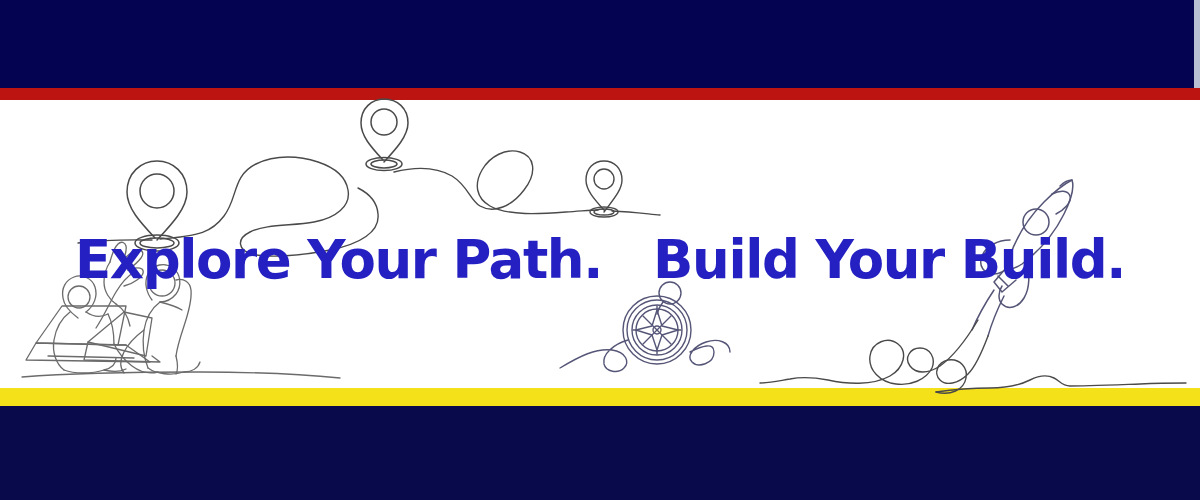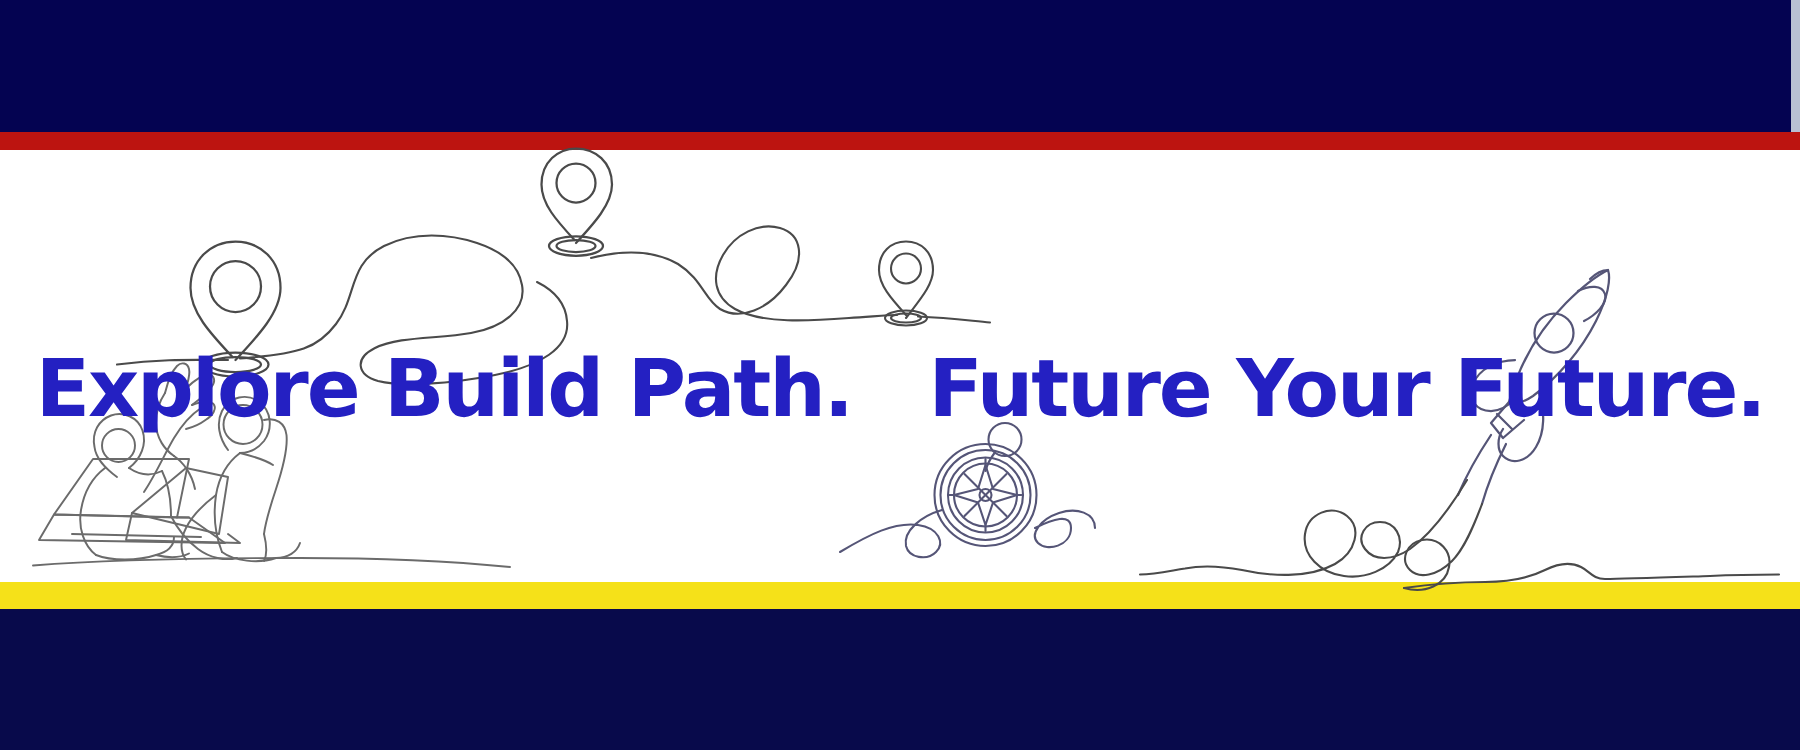--- a/index.html
+++ b/index.html
@@ -278,18 +278,18 @@
                  C1010,388 1022,384 1030,380
                  C1038,376 1046,374 1054,378
                  C1060,381 1062,386 1070,386
                  C1082,386 1110,385 1140,384
                  C1160,383 1174,383 1186,383"></path>
       </g>
     </svg>
   </div>
 
   <div class="headline">
-    <span class="seg">Explore Build Path.</span>
+    <span class="seg">Explore Your Path.</span>
     <span class="seg">&nbsp;</span>
-    <span class="seg">Future Your Future.</span>
+    <span class="seg">Build Your Build.</span>
   </div>
 
 </div>
 
 </body></html>

